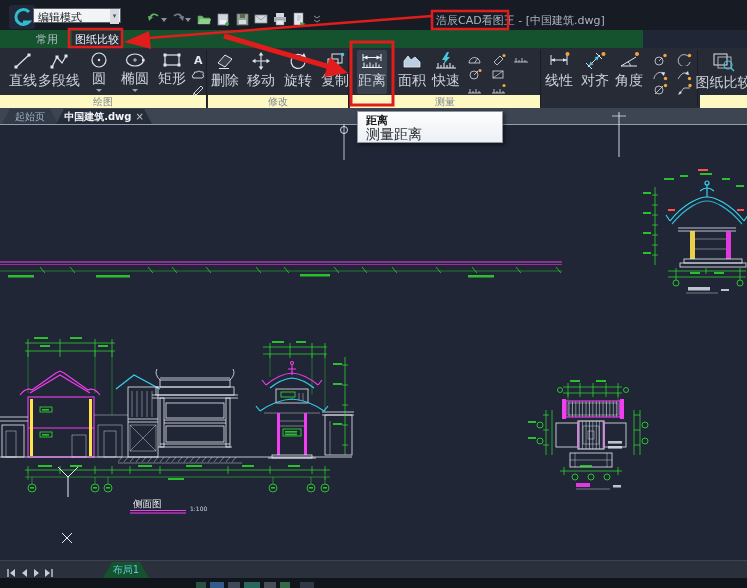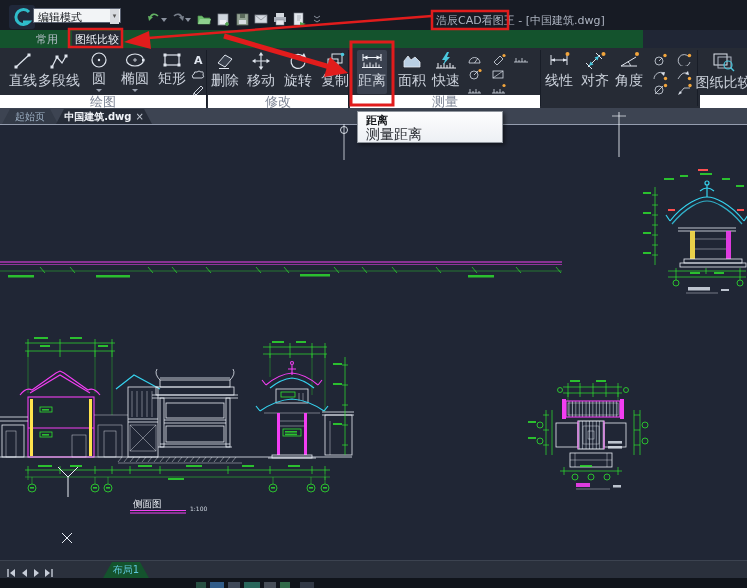--- a/index.html
+++ b/index.html
@@ -19,22 +19,22 @@
   .title-text{left:436px;top:13px;font-size:11px;color:#aeb5c2;white-space:nowrap;}
 
   
   .tabrow{left:0;top:30px;width:643px;height:18px;background:#14532d;}
   .rtab{top:1px;height:17px;font-size:11px;color:#b9c0cc;text-align:center;line-height:17px;}
   .rtab.active{background:#262b35;color:#f0f3f8;}
 
   
   .ribbon{left:0;top:48px;width:747px;height:60px;background:#262b35;border-bottom:1px solid #151923;}
   .rgroup{position:absolute;top:0;height:60px;}
-  .glabel{position:absolute;left:0;right:0;bottom:0;height:13px;background:#ffffff;
-          color:#7d8595;font-size:13px;text-align:center;line-height:13px;}
+  .glabel{position:absolute;left:0;right:0;bottom:0;height:13px;background:#fef9c3;
+          color:#7d8595;font-size:10px;text-align:center;line-height:13px;}
   .rsep{position:absolute;top:2px;width:1px;height:56px;background:#181d27;}
   .rbtn{position:absolute;top:2px;height:44px;display:flex;flex-direction:column;align-items:center;cursor:default;}
   .rbtn svg{flex:0 0 auto;margin-top:1px;}
   .rbtn .blabel{font-size:14px;color:#ccd2dc;margin-top:1px;white-space:nowrap;}
   .rbtn.hot{background:#3a414f;border-radius:2px;}
   .caret-sm{width:0;height:0;border-left:3px solid transparent;border-right:3px solid transparent;
             border-top:3px solid #9aa2b0;margin-top:1px;}
   .mini{position:absolute;width:17px;height:13px;}
 
   

